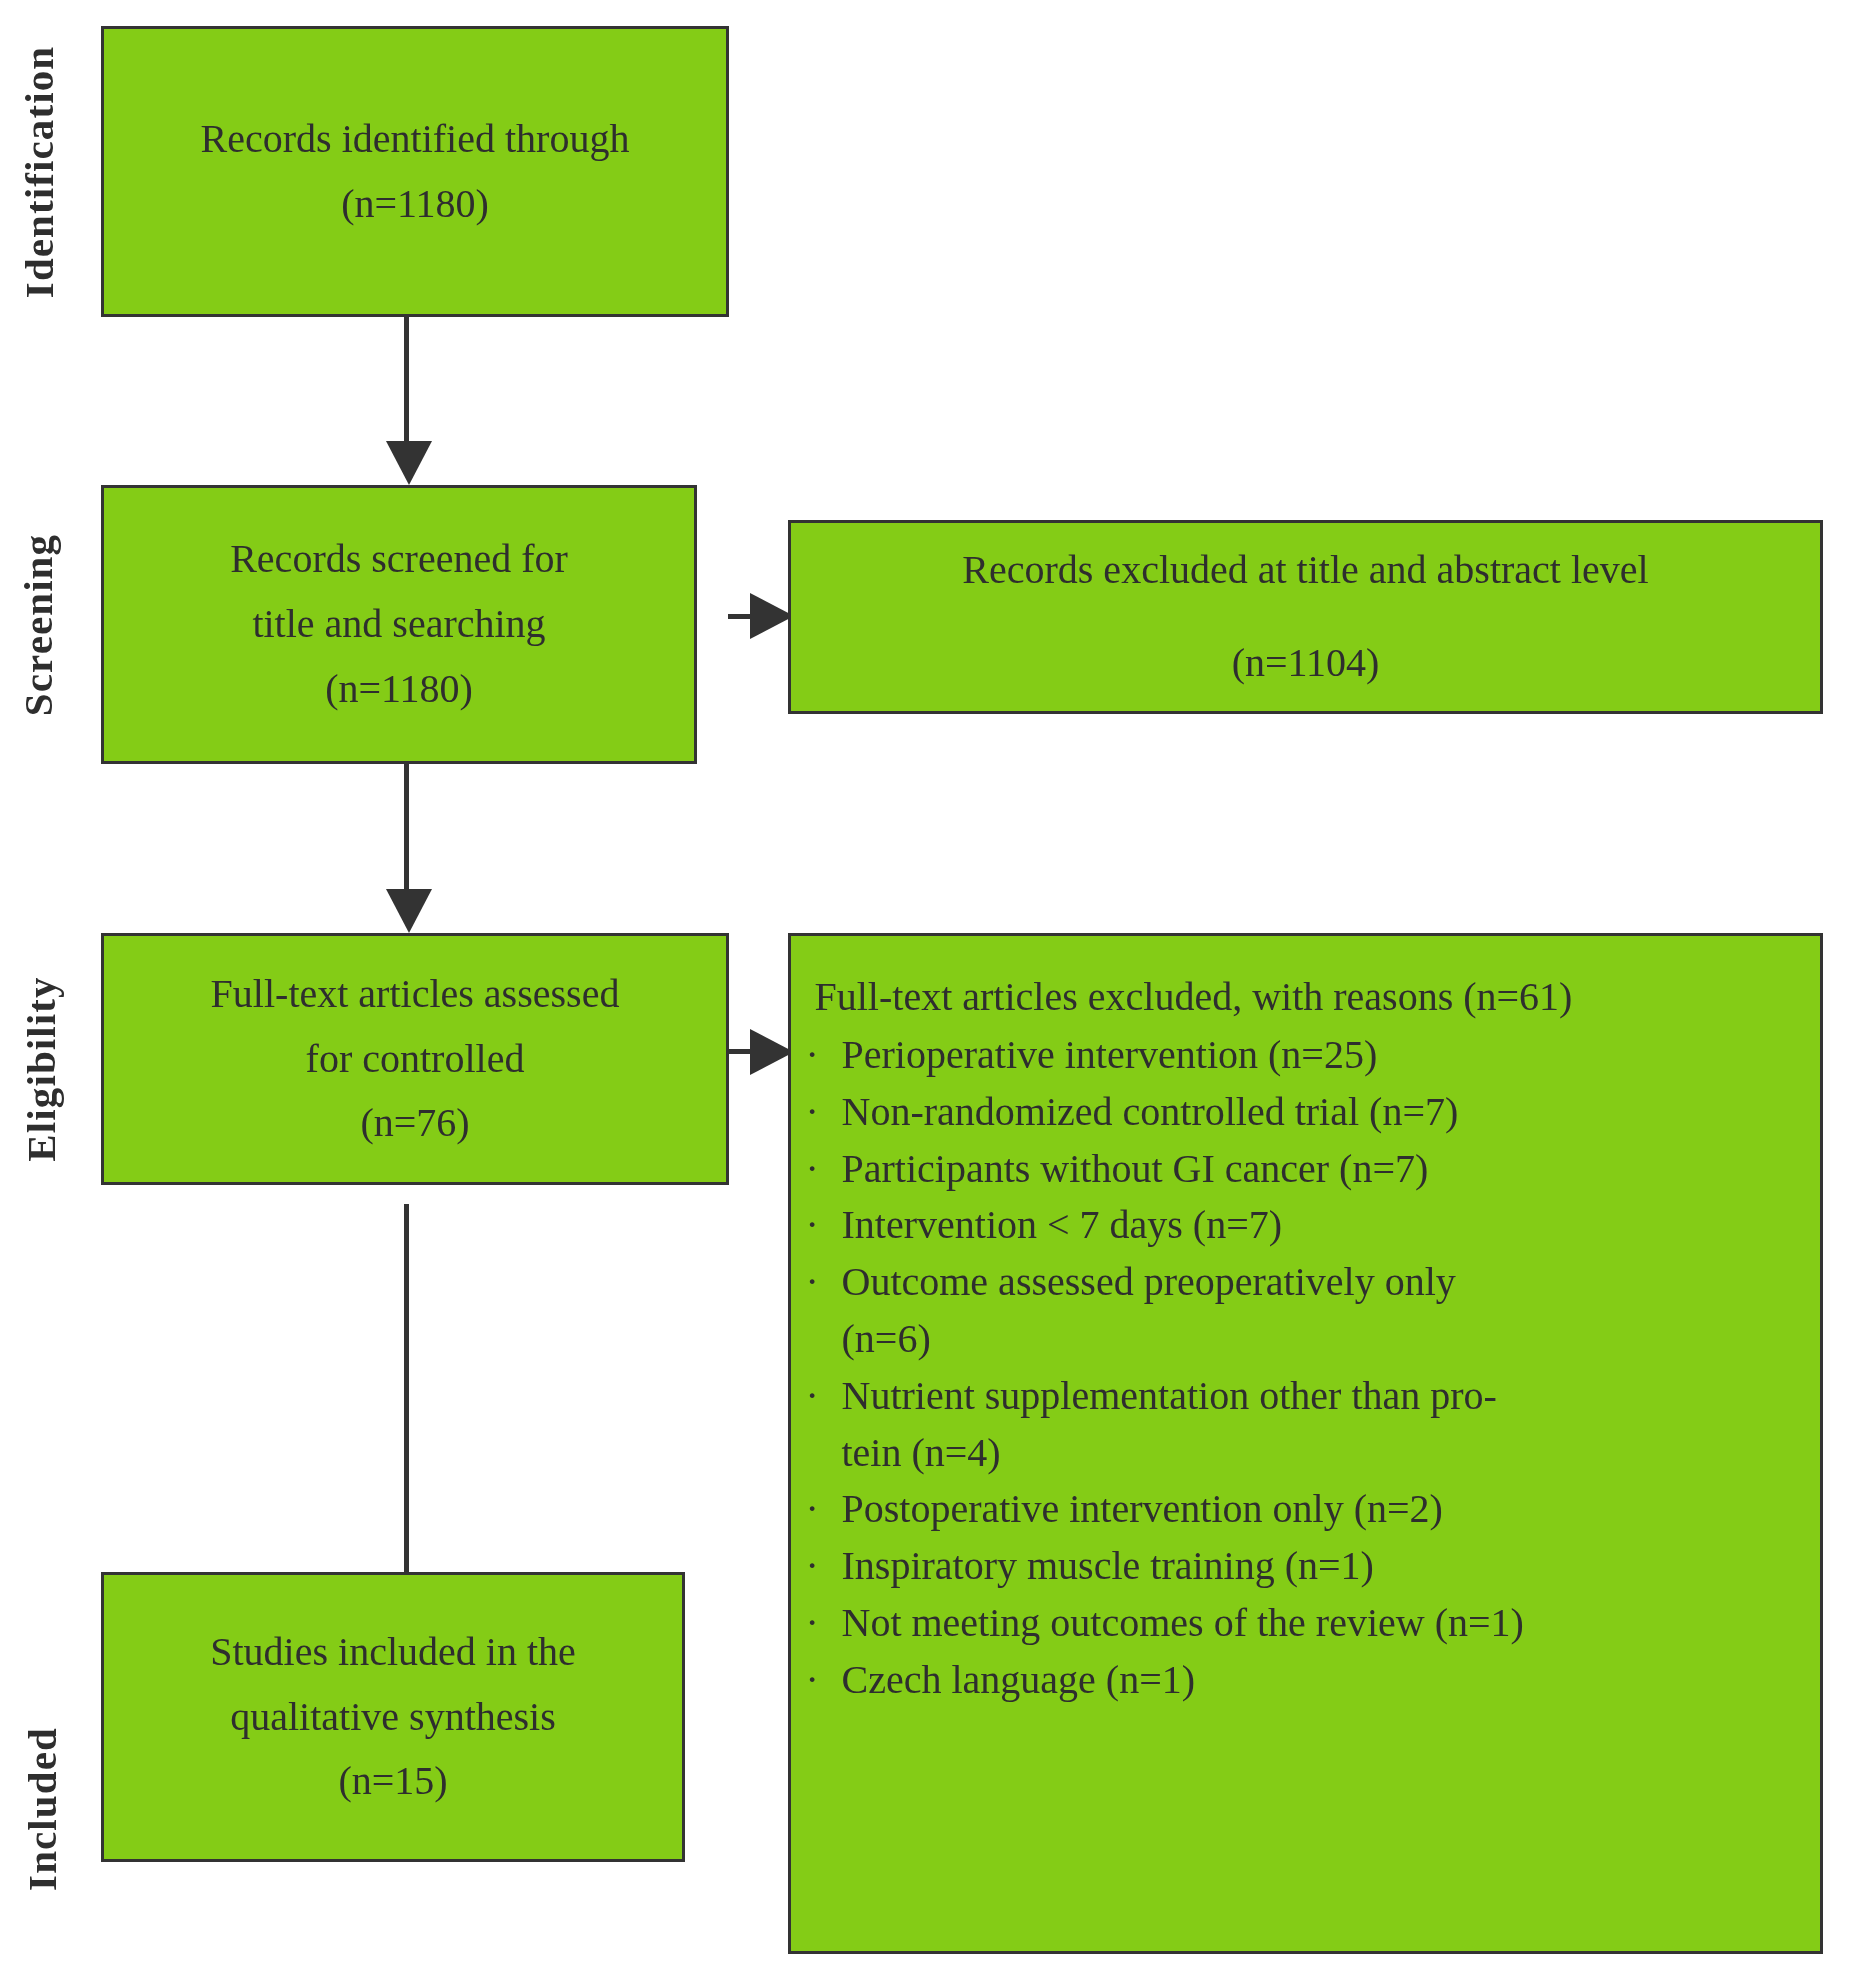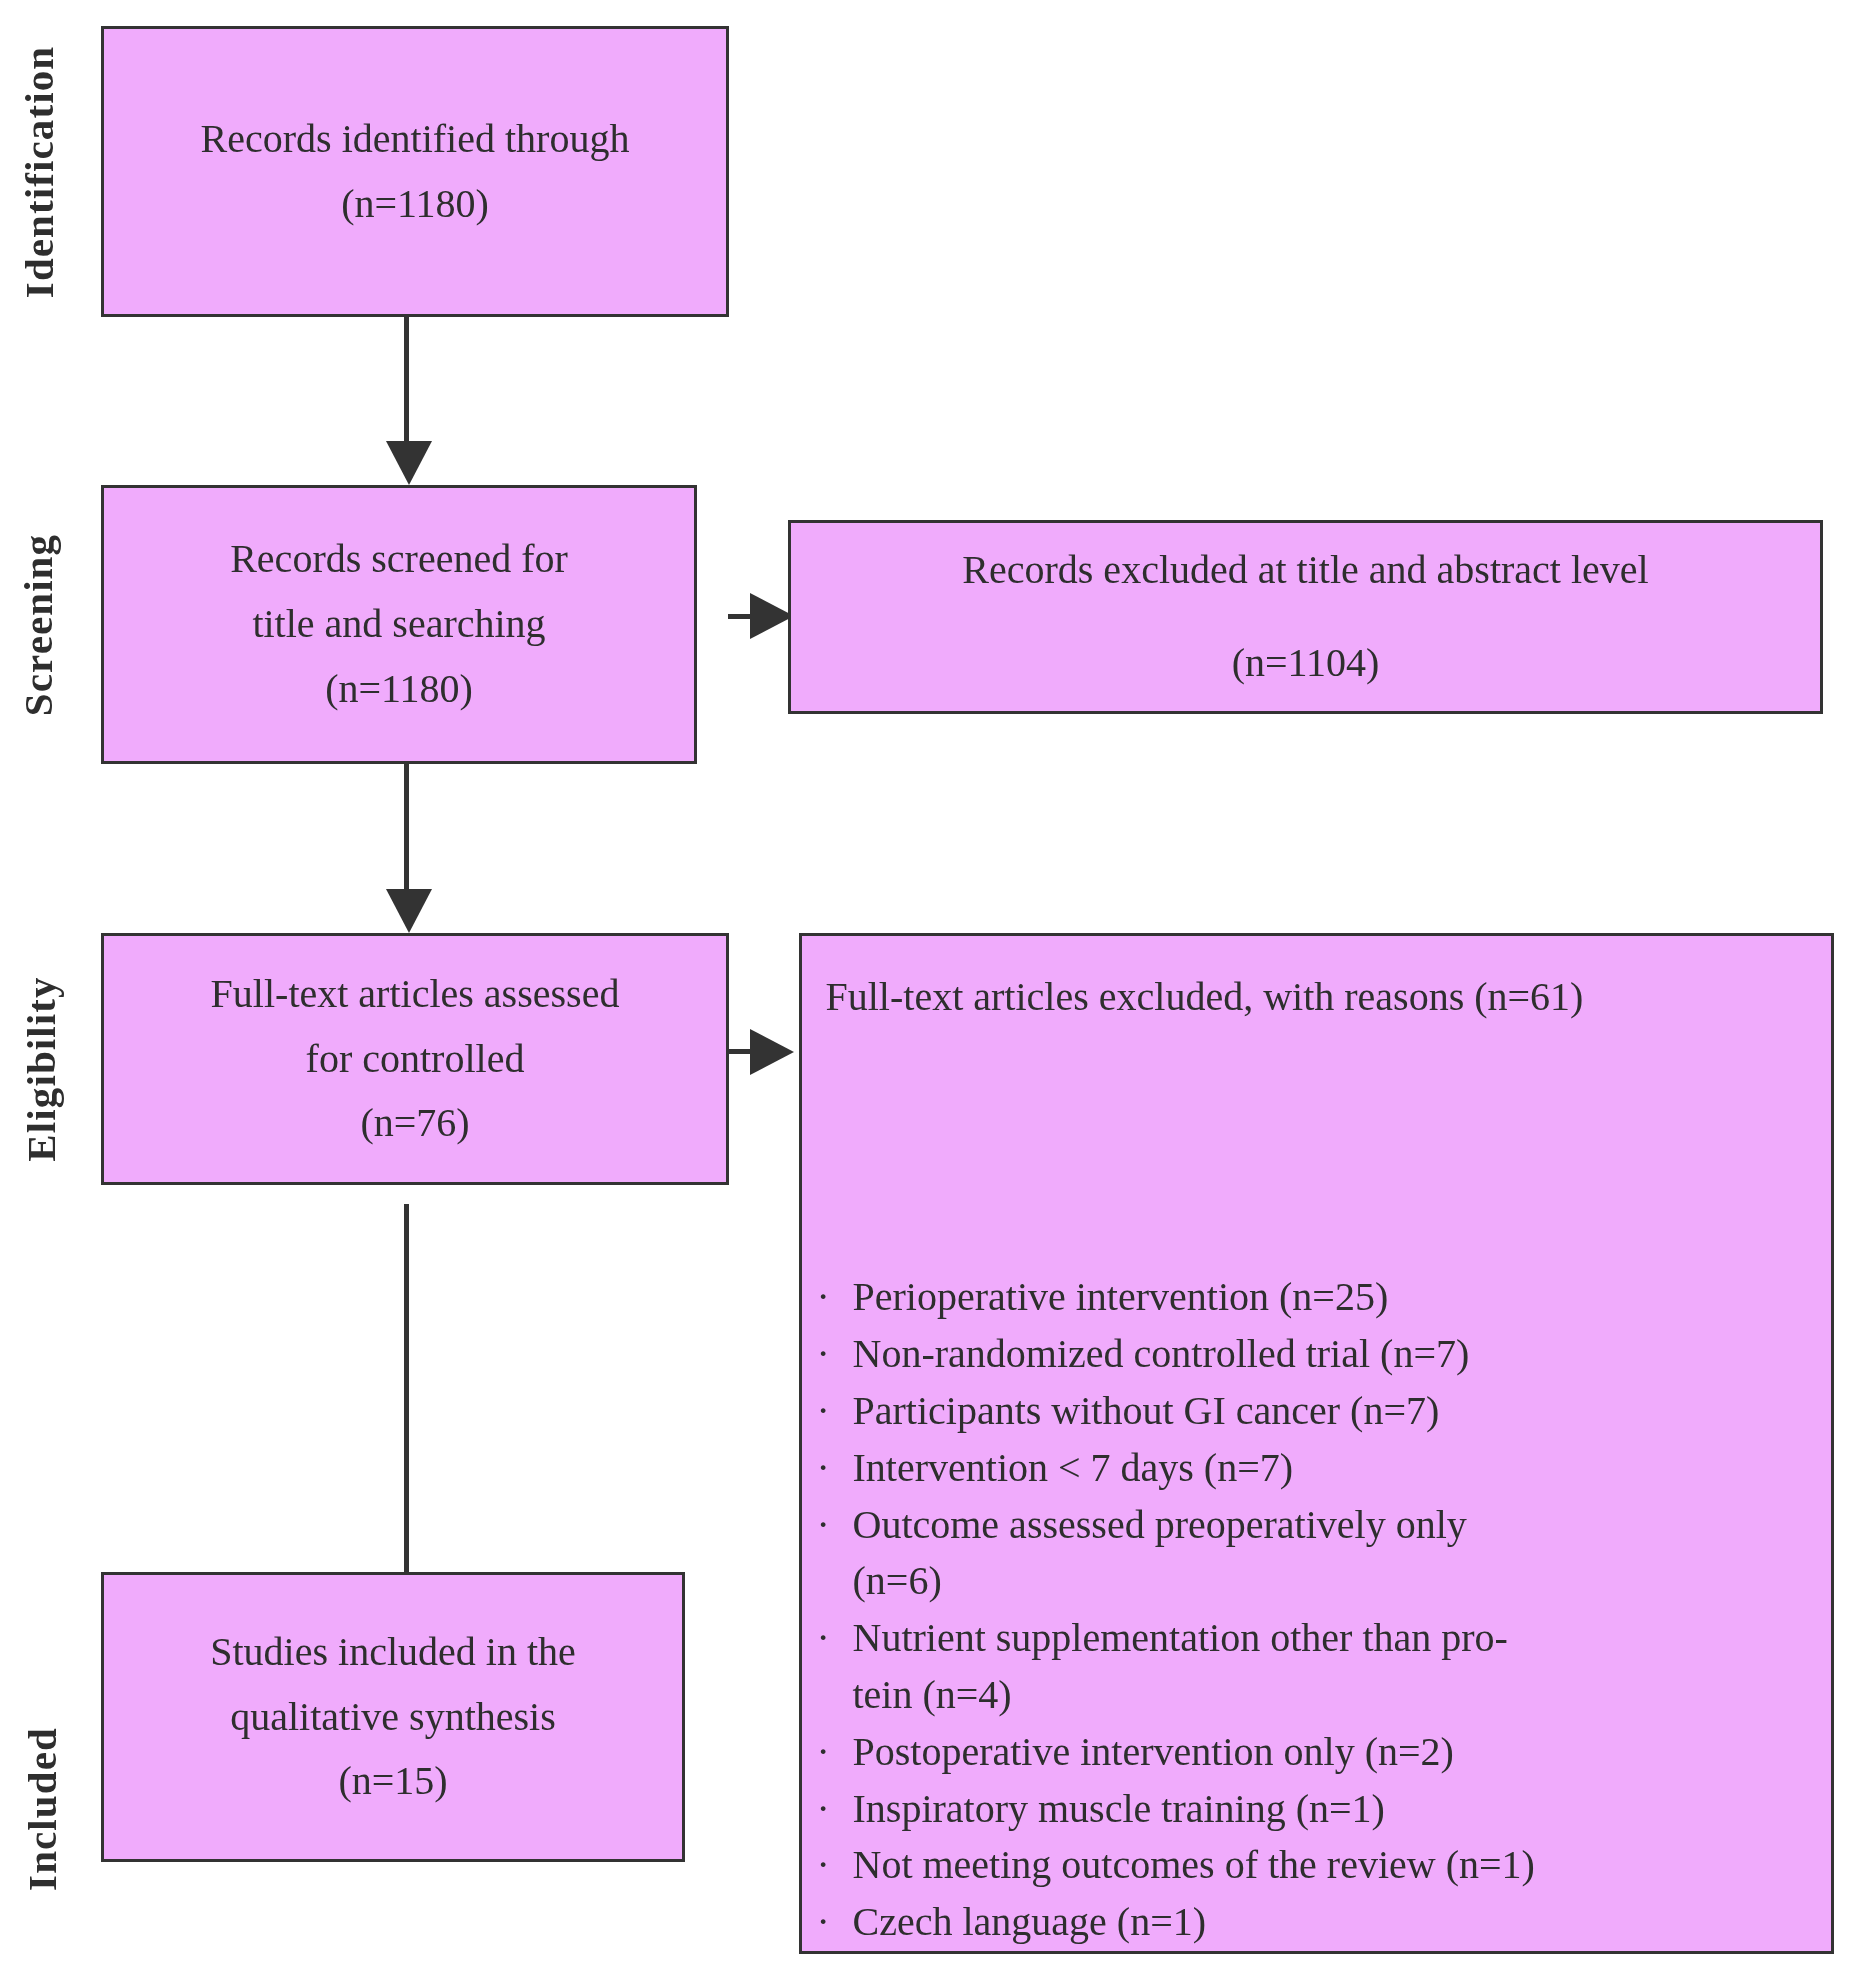--- a/index.html
+++ b/index.html
@@ -27,39 +27,38 @@
     display:flex;
     align-items:center;
     justify-content:center;
   }
   .stage-label span{display:block;transform:rotate(-90deg);}
 
   
   .box{
     position:absolute;
     border:3.9px solid #333333;
-    background:#f0abfc;
+    background:#84cc16;
     box-sizing:border-box;
     display:flex;
     flex-direction:column;
     align-items:center;
     justify-content:center;
   }
   .box .line{
     font-size:40px;
     line-height:1.62;
     text-align:center;
     white-space:nowrap;
   }
 
   
   .box-right{
     align-items:stretch;
-    justify-content:space-between;
-    margin-left:11px;
+    justify-content:flex-start;
   }
   .box-right .heading{
     font-size:40px;
     line-height:1.5;
     text-align:left;
     padding-left:23.5px;
   }
   .excl-list{
     list-style:none;
     margin:0;

